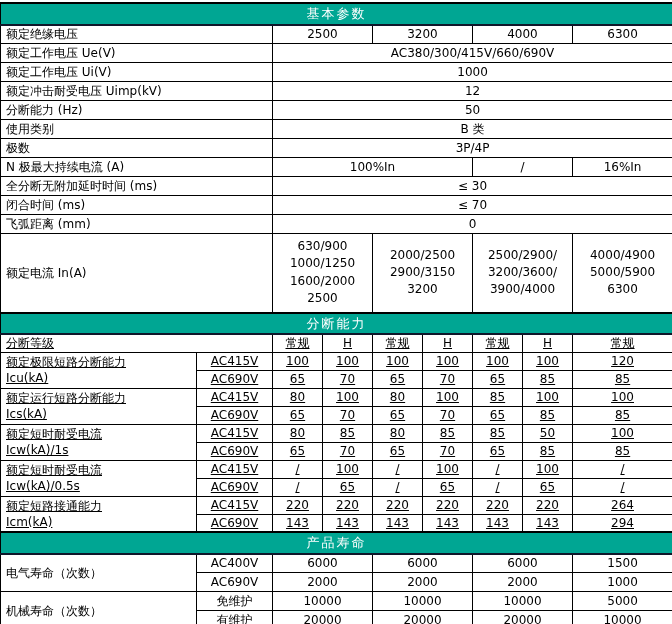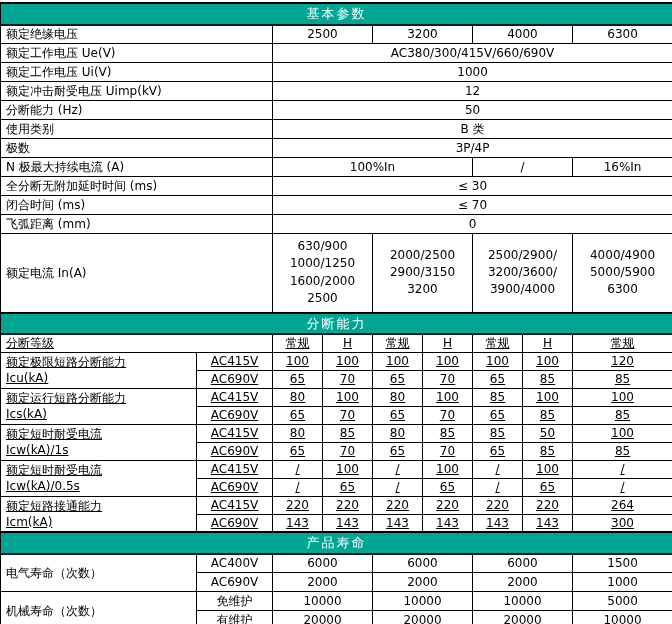--- a/index.html
+++ b/index.html
@@ -262,21 +262,21 @@
     <td class="val">264</td>
   </tr>
   <tr class="rb">
     <td class="val">AC690V</td>
     <td class="val">143</td>
     <td class="val">143</td>
     <td class="val">143</td>
     <td class="val">143</td>
     <td class="val">143</td>
     <td class="val">143</td>
-    <td class="val">300</td>
+    <td class="val">294</td>
   </tr>
 
   <tr class="sh">
     <td colspan="9">产品寿命</td>
   </tr>
 
   <tr class="r">
     <td class="lbl" rowspan="2">电气寿命（次数）</td>
     <td class="val">AC400V</td>
     <td class="val" colspan="2">6000</td>

